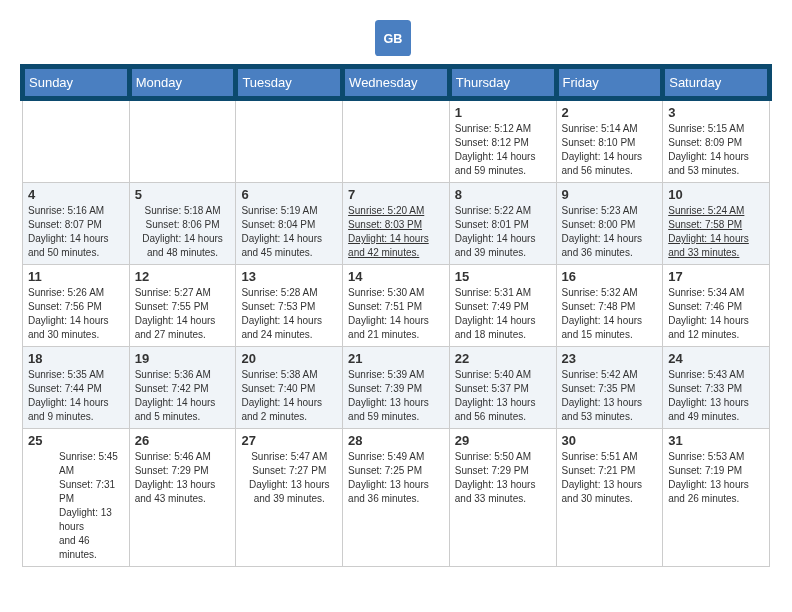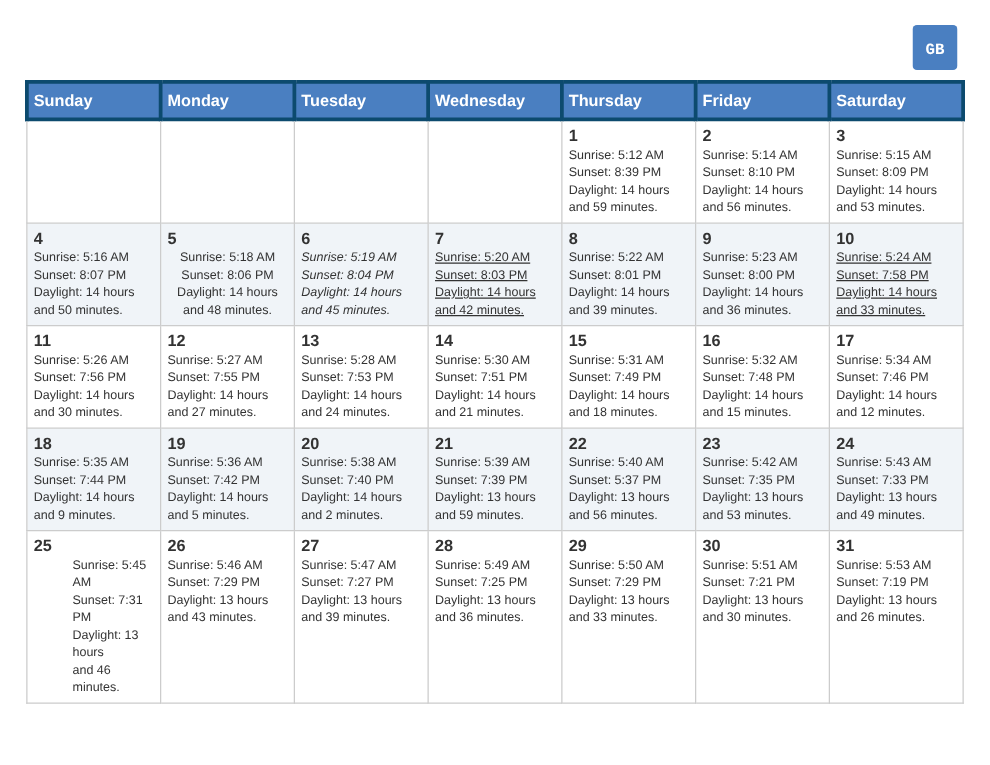--- a/index.html
+++ b/index.html
@@ -6,23 +6,22 @@
     body {
       font-family: Arial, sans-serif;
       background: #fff;
       width: 792px;
       min-height: 612px;
       padding: 20px;
     }
     .header-top {
       display: flex;
       align-items: flex-start;
-      justify-content: flex-end;
+      justify-content: center;
       margin-bottom: 4px;
-      font-family: Liberation Mono, monospace;
     }
     .logo {
       display: flex;
       align-items: center;
       gap: 6px;
     }
     .logo-text {
       font-size: 18px;
       font-weight: bold;
       color: #333;
@@ -51,24 +50,24 @@
     }
     .calendar {
       width: 100%;
       border-collapse: collapse;
       margin-top: 8px;
     }
     .calendar th {
       background: #4a7fc1;
       color: #fff;
       font-size: 13px;
-      font-weight: bold;
+      font-weight: normal;
       padding: 6px 4px;
       text-align: left;
-      border: 3px solid #0c4a6e;
+      border: 5px solid #0c4a6e;
     }
     .calendar td {
       border: 1px solid #ccc;
       vertical-align: top;
       padding: 4px 5px;
       width: calc(100%/7);
       min-height: 80px;
       font-size: 10.5px;
       color: #333;
       background: #fff;
@@ -125,21 +124,21 @@
   </thead>
   <tbody id="calendar-body">
   <tr>
         <td class="empty-cell"></td>
         <td class="empty-cell"></td>
         <td class="empty-cell"></td>
         <td class="empty-cell"></td>
         <td>
           <span class="day-number">1</span>
           <div class="day-info" style="white-space: pre-line;">Sunrise: 5:12 AM
-Sunset: 8:39 PM
+Sunset: 8:12 PM
 Daylight: 14 hours
 and 59 minutes.</div>
         </td>
         <td>
           <span class="day-number">2</span>
           <div class="day-info" style="white-space: pre-line;">Sunrise: 5:14 AM
 Sunset: 8:10 PM
 Daylight: 14 hours
 and 56 minutes.</div>
         </td>
@@ -161,21 +160,21 @@
         </td>
         <td>
           <span class="day-number">5</span>
           <div class="day-info" style="white-space: pre-line; text-align: center;">Sunrise: 5:18 AM
 Sunset: 8:06 PM
 Daylight: 14 hours
 and 48 minutes.</div>
         </td>
         <td>
           <span class="day-number">6</span>
-          <div class="day-info" style="white-space: pre-line; font-style: italic;">Sunrise: 5:19 AM
+          <div class="day-info" style="white-space: pre-line;">Sunrise: 5:19 AM
 Sunset: 8:04 PM
 Daylight: 14 hours
 and 45 minutes.</div>
         </td>
         <td>
           <span class="day-number">7</span>
           <div class="day-info" style="white-space: pre-line; text-decoration: underline;">Sunrise: 5:20 AM
 Sunset: 8:03 PM
 Daylight: 14 hours
 and 42 minutes.</div>
@@ -314,21 +313,21 @@
         </td>
         <td>
           <span class="day-number">26</span>
           <div class="day-info" style="white-space: pre-line;">Sunrise: 5:46 AM
 Sunset: 7:29 PM
 Daylight: 13 hours
 and 43 minutes.</div>
         </td>
         <td>
           <span class="day-number">27</span>
-          <div class="day-info" style="white-space: pre-line;">Sunrise: 5:47 AM
+          <div class="day-info" style="white-space: pre-line; text-align: center;">Sunrise: 5:47 AM
 Sunset: 7:27 PM
 Daylight: 13 hours
 and 39 minutes.</div>
         </td>
         <td>
           <span class="day-number">28</span>
           <div class="day-info" style="white-space: pre-line;">Sunrise: 5:49 AM
 Sunset: 7:25 PM
 Daylight: 13 hours
 and 36 minutes.</div>

